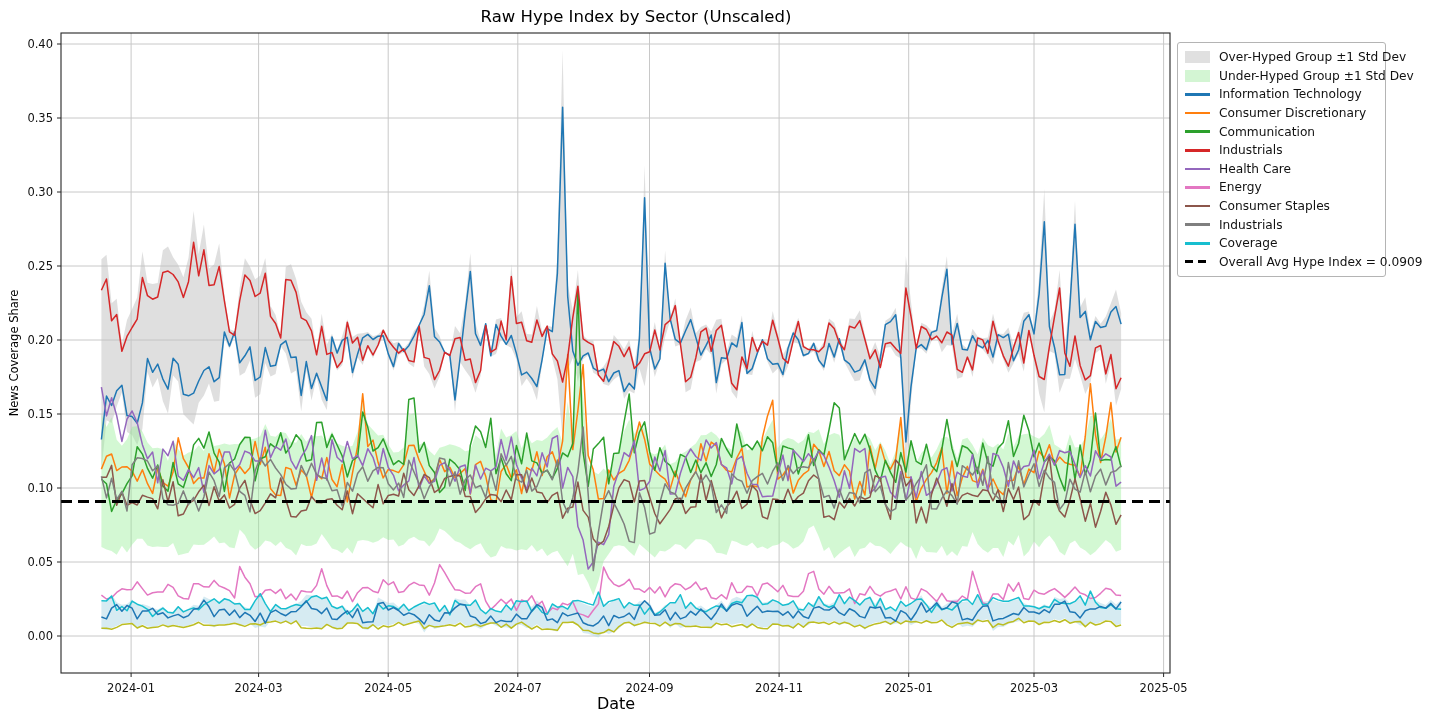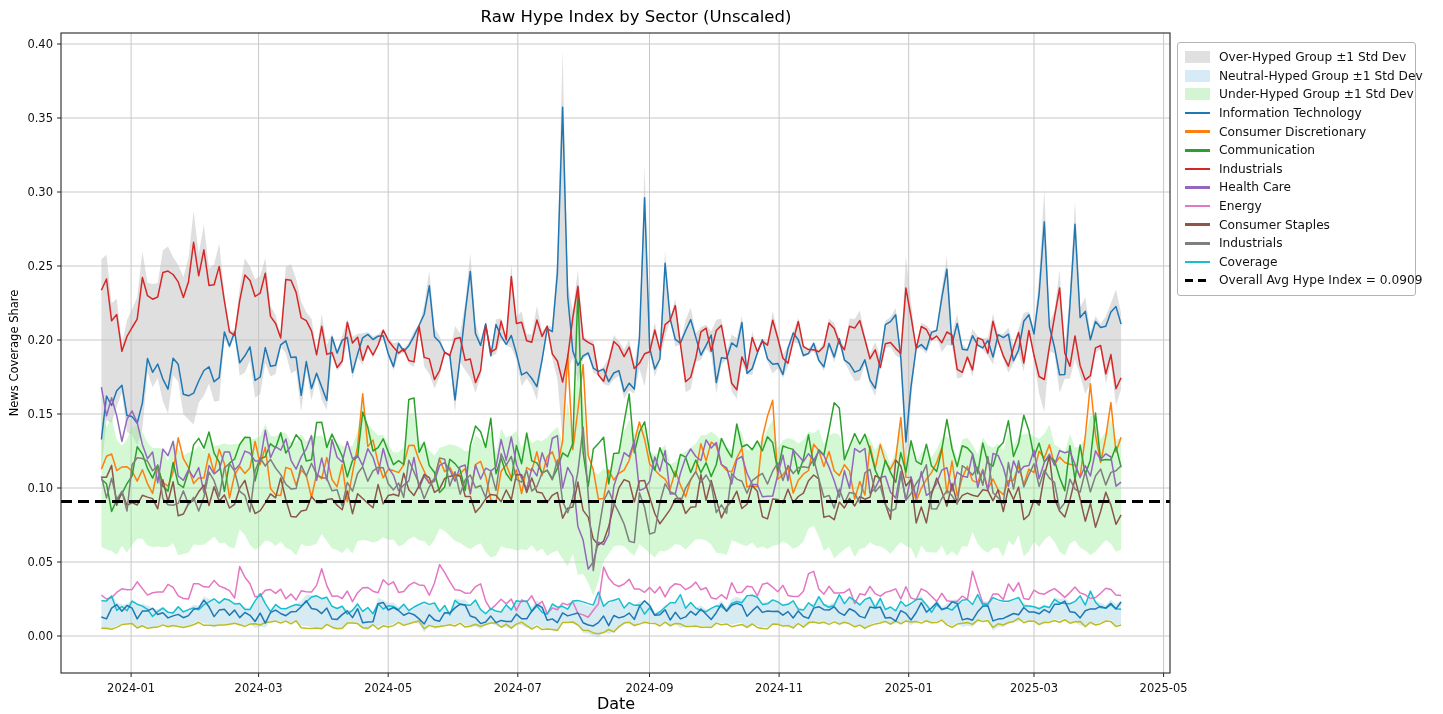--- a/index.html
+++ b/index.html
@@ -6,21 +6,21 @@
   .figure{position:relative;width:1443px;height:714px;background:#ffffff;
           font-family:"DejaVu Sans",sans-serif;overflow:hidden;}
   #plot{position:absolute;left:0;top:0;}
   svg text{font-family:"DejaVu Sans",sans-serif;}
   .title{position:absolute;left:636px;top:7px;transform:translateX(-50%);
          font-size:16.5px;color:#000;white-space:nowrap;}
   .xlabel{position:absolute;left:616px;top:694px;transform:translateX(-50%);
           font-size:16px;color:#000;}
   .ylabel{position:absolute;left:14px;top:353px;transform:translate(-50%,-50%) rotate(-90deg);
           font-size:11.5px;color:#000;white-space:nowrap;}
-  #legend{position:absolute;left:1177px;top:42px;width:239px;box-sizing:border-box;
+  #legend{position:absolute;left:1177px;top:42px;width:209px;box-sizing:border-box;
           background:#fff;border:1px solid #b4b4b4;border-radius:3px;
           padding:5px 8px 5px 7px;display:flex;flex-direction:column;}
   .lg-row{display:flex;align-items:center;height:18.6px;}
   .sw{width:25px;flex:0 0 25px;margin-right:9px;}
   .sw-patch{height:12px;}
   .sw-line{height:2.6px;}
   .sw-dashed{height:3px;}
   .lg-label{font-size:12.2px;color:#111;white-space:nowrap;}
 </style>
 </head>
@@ -106,24 +106,20 @@
     </svg>
   <div class="title">Raw Hype Index by Sector (Unscaled)</div>
   <div class="xlabel">Date</div>
   <div class="ylabel">News Coverage Share</div>
   <div id="legend">
       <div class="lg-row">
         <span class="sw sw-patch" style="background: rgb(224, 224, 224);"></span>
         <span class="lg-label">Over-Hyped Group ±1 Std Dev</span>
       </div>
       <div class="lg-row">
-        <span class="sw sw-patch" style="background: rgb(214, 235, 245);"></span>
-        <span class="lg-label">Neutral-Hyped Group ±1 Std Dev</span>
-      </div>
-      <div class="lg-row">
         <span class="sw sw-patch" style="background: rgb(211, 245, 211);"></span>
         <span class="lg-label">Under-Hyped Group ±1 Std Dev</span>
       </div>
       <div class="lg-row">
         <span class="sw sw-line" style="background: rgb(31, 119, 180);"></span>
         <span class="lg-label">Information Technology</span>
       </div>
       <div class="lg-row">
         <span class="sw sw-line" style="background: rgb(255, 127, 14);"></span>
         <span class="lg-label">Consumer Discretionary</span>

